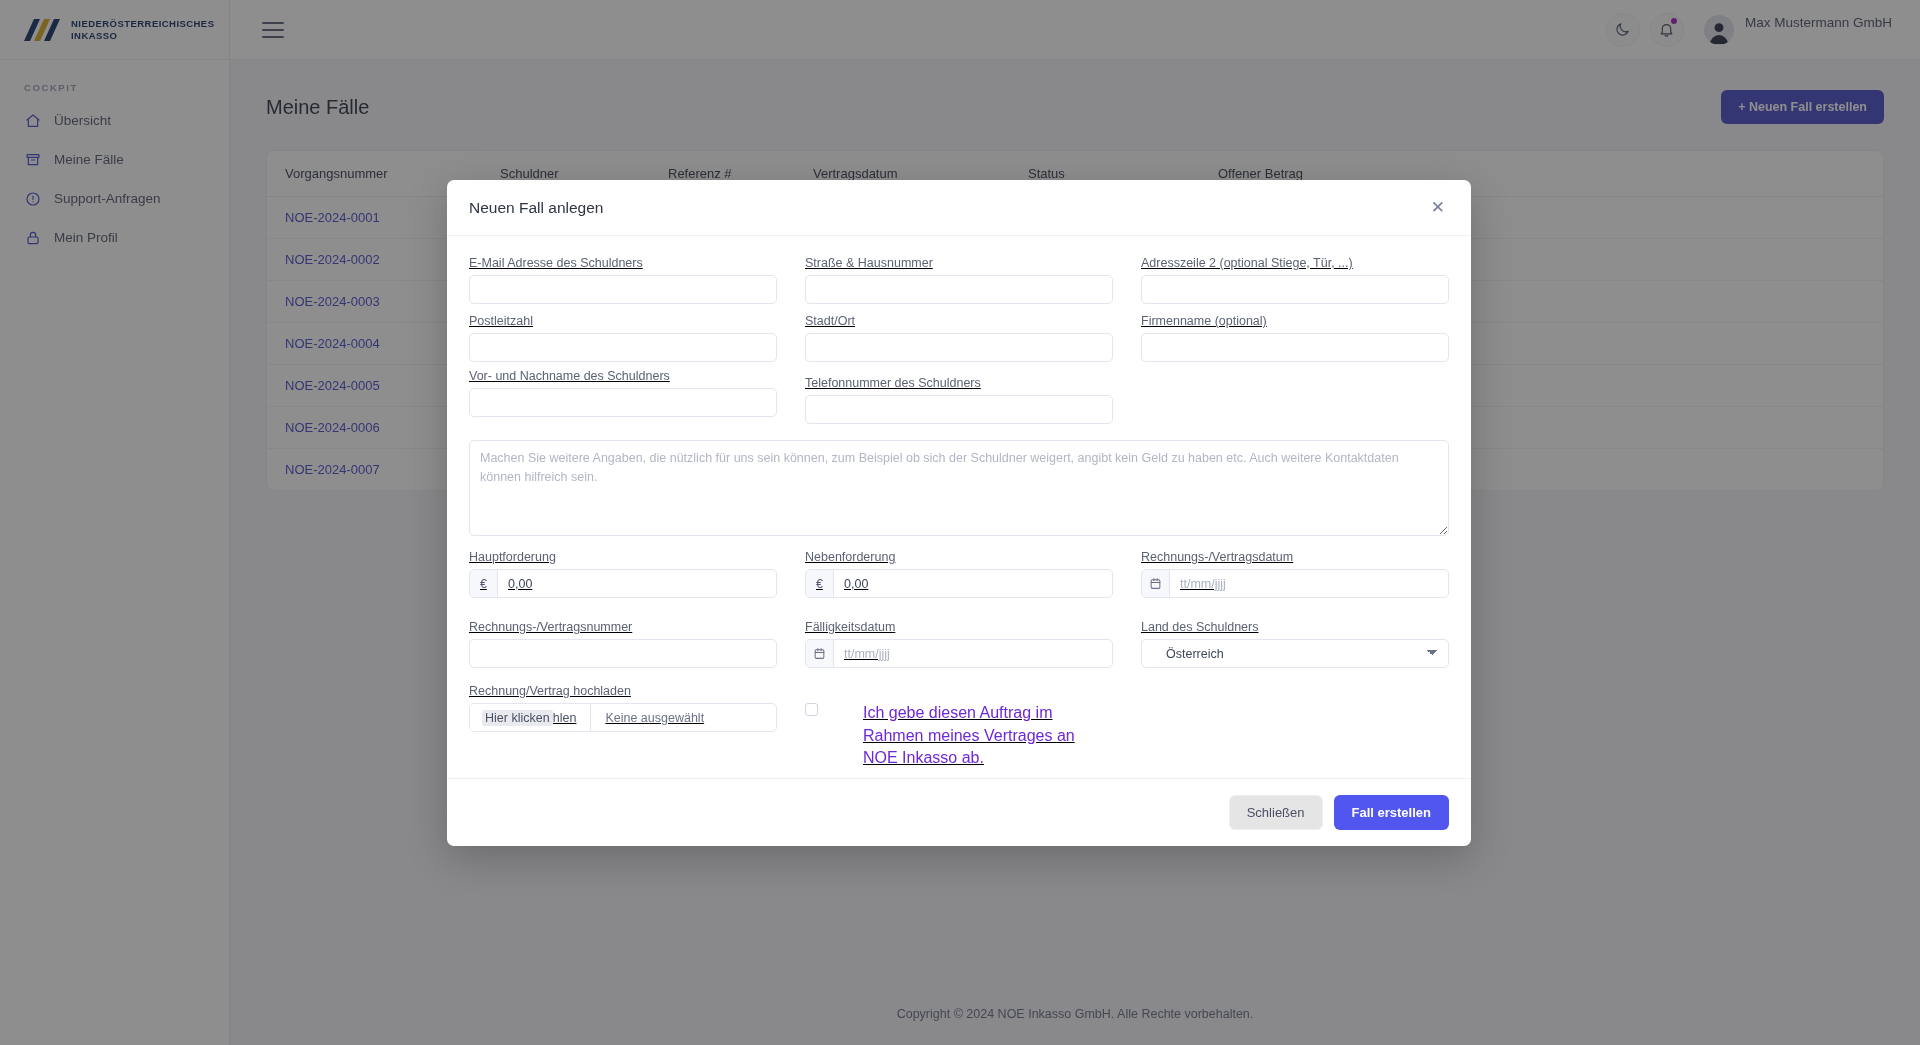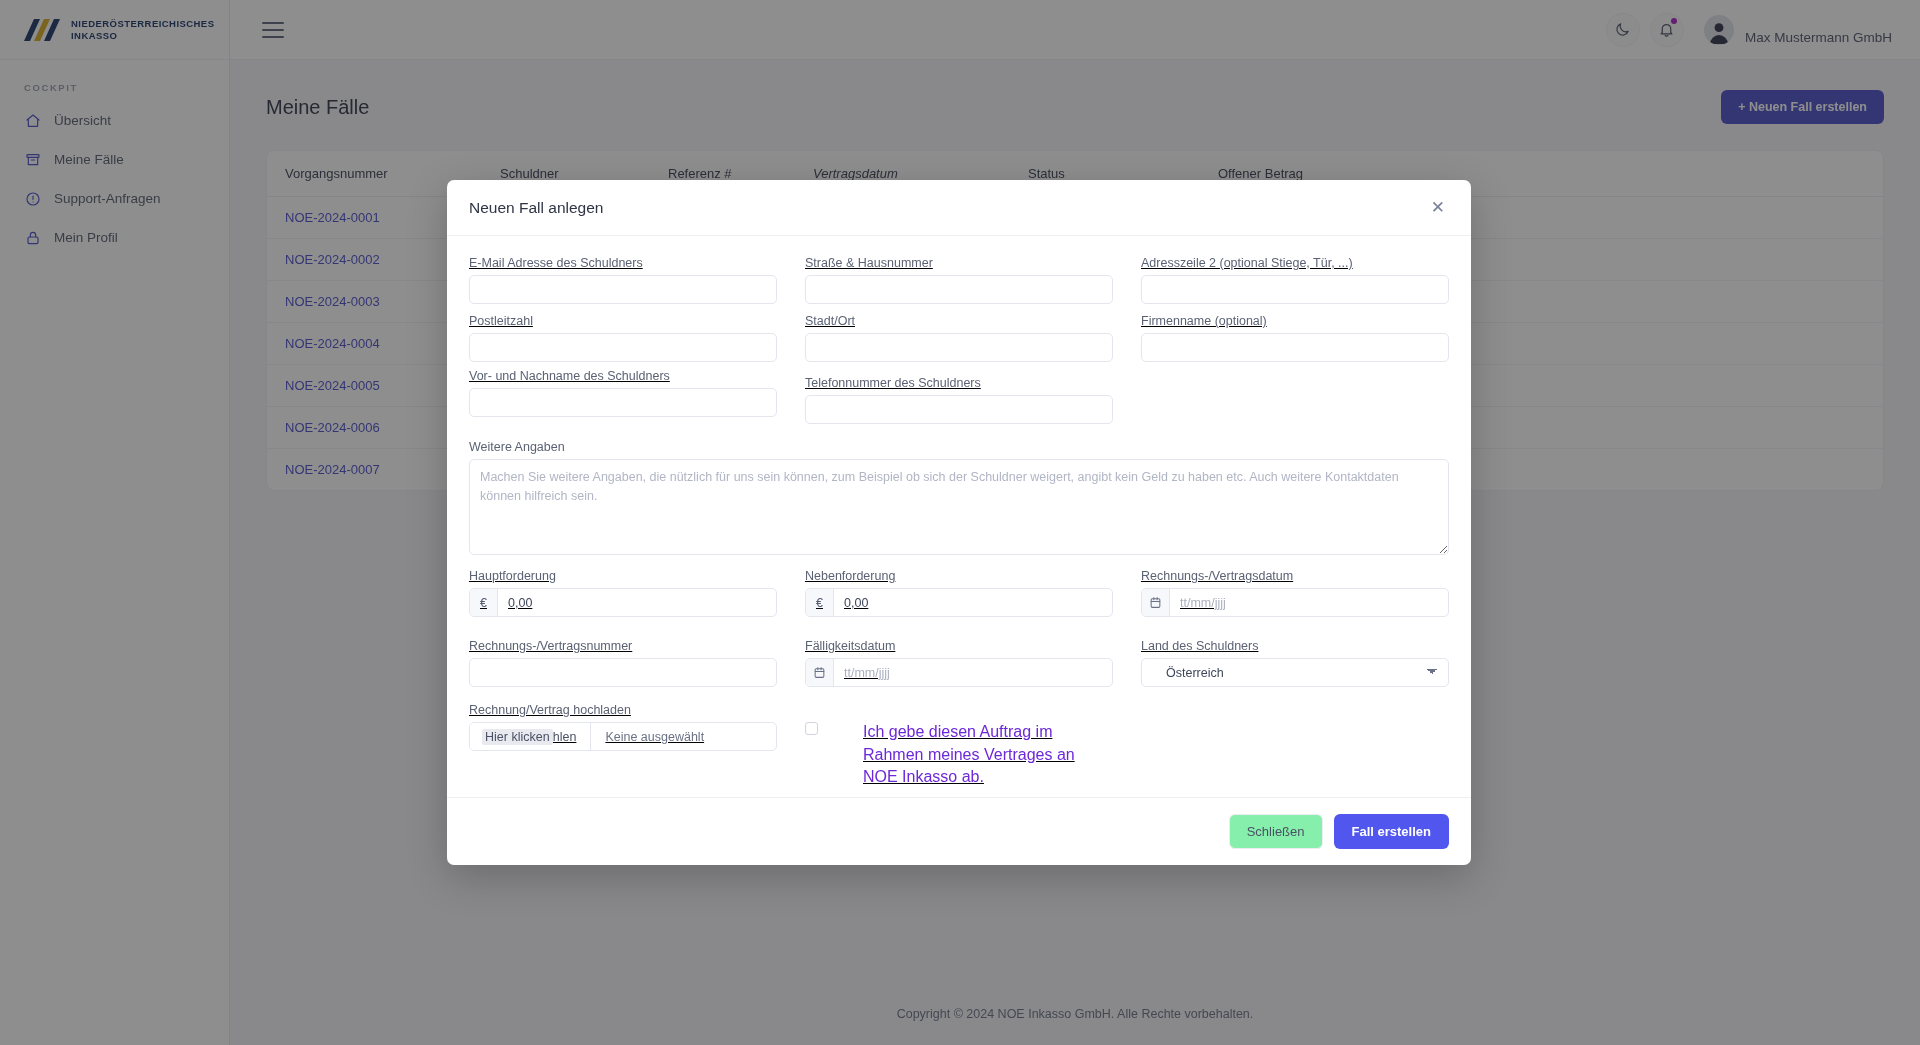--- a/index.html
+++ b/index.html
@@ -114,21 +114,21 @@
   }
   .icon-btn svg { width: 17px; height: 17px; display: block; }
   .notif-dot {
     position: absolute;
     top: 4px; right: 6px;
     width: 6px; height: 6px;
     border-radius: 50%;
     background: #a822c4;
   }
   .user-chip {
-    display: flex; align-items: flex-end; gap: 11px;
+    display: flex; align-items: flex-start; gap: 11px;
     margin-left: 20px; cursor: pointer;
   }
   .avatar {
     width: 30px; height: 30px; border-radius: 50%;
     background: #dfe3ea;
     display: flex; align-items: flex-end; justify-content: center;
     overflow: hidden;
     color: #2c3347;
   }
   .avatar svg { width: 26px; height: 26px; display: block; }
@@ -181,21 +181,21 @@
     color: #3f465a;
     padding: 13px 18px;
     border-bottom: 1px solid #f0f1f5;
     white-space: nowrap;
   }
   table.cases tr:last-child td { border-bottom: none; }
   td.vorgang a { color: #4b4ecb; text-decoration: none; }
   th.col-v, td.col-v { width: 215px; }
   th.col-s, td.col-s { width: 168px; }
   th.col-r, td.col-r { width: 145px; }
-  th.col-d, td.col-d { width: 215px; font-style: italic; }
+  th.col-d, td.col-d { width: 215px; }
   th.col-st, td.col-st { width: 190px; }
 
   
   #app-footer {
     flex: 0 0 auto;
     padding: 26px 0 24px;
     text-align: center;
     font-size: 12.5px;
     color: #6b7185;
   }
@@ -243,21 +243,21 @@
   }
   .btn {
     font-family: inherit;
     font-size: 13px;
     border-radius: 6px;
     padding: 9px 17px;
     cursor: pointer;
     border: 1px solid transparent;
   }
   .btn-secondary {
-    background: #86efac;
+    background: #e5e5e5;
     border-color: #eceef3;
     color: #4a5164;
     text-align: center;
   }
   .btn-primary {
     background: #5156ef;
     color: #fff;
     font-weight: 600;
   }
 
@@ -659,21 +659,20 @@
         <input class="ctrl" type="text" placeholder="" style="">
       </div>
       <div class="field field-phone">
         <label>Telefonnummer des Schuldners</label>
         <input class="ctrl" type="text" placeholder="" style="">
       </div>
       <div></div>
     </div>
 
     <div class="field field-wide">
-      <label>Weitere Angaben</label>
       <textarea class="ctrl" placeholder="Machen Sie weitere Angaben, die nützlich für uns sein können, zum Beispiel ob sich der Schuldner weigert, angibt kein Geld zu haben etc. Auch weitere Kontaktdaten können hilfreich sein." style=""></textarea>
     </div>
 
     <div class="grid3">
       <div class="field">
         <label>Hauptforderung</label>
         <div class="input-group">
           <span class="addon">€</span>
           <input type="text" placeholder="0,00" value="0,00" style="">
         </div>

